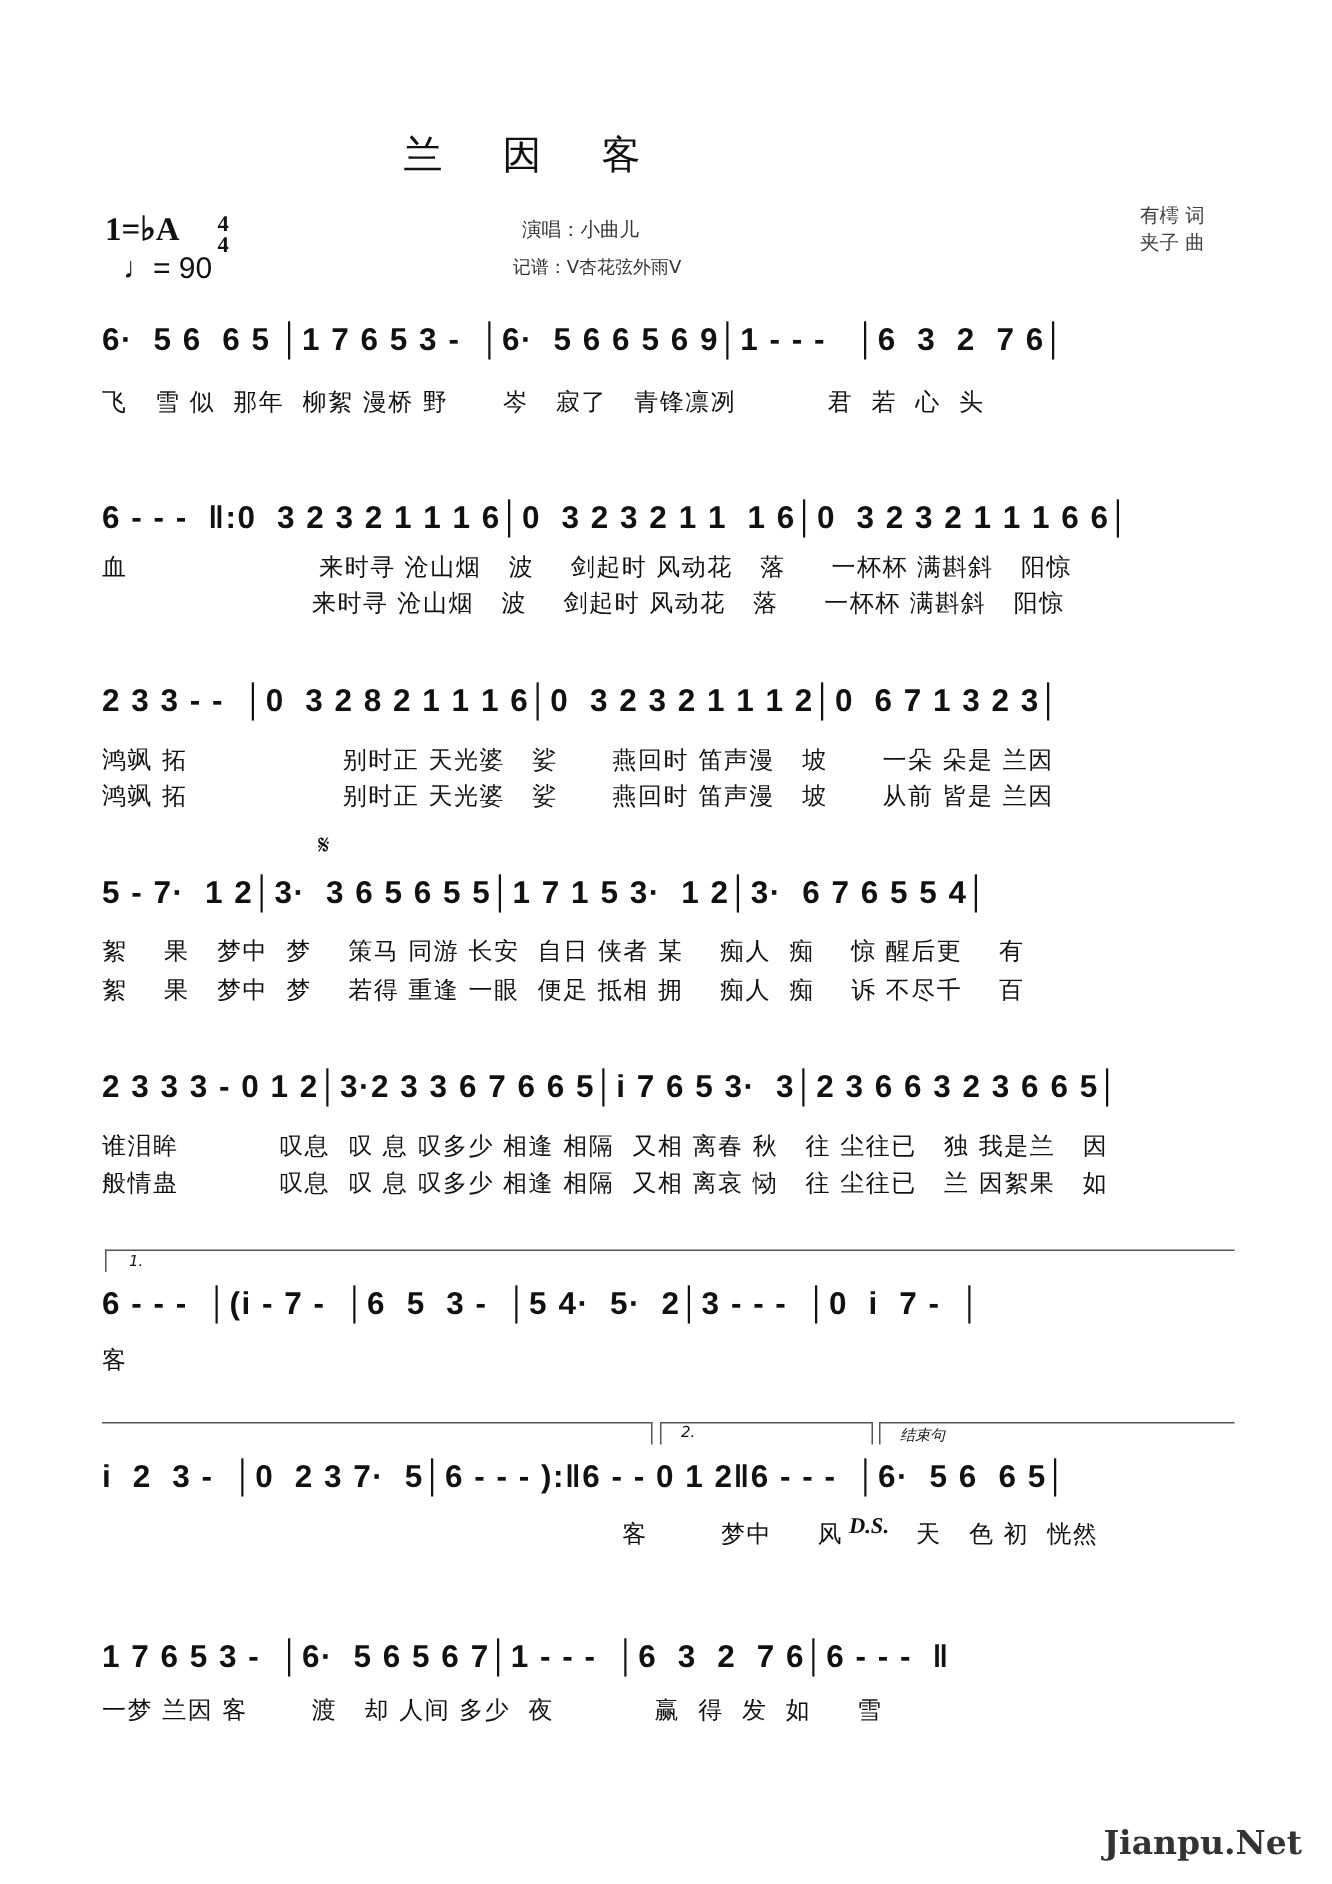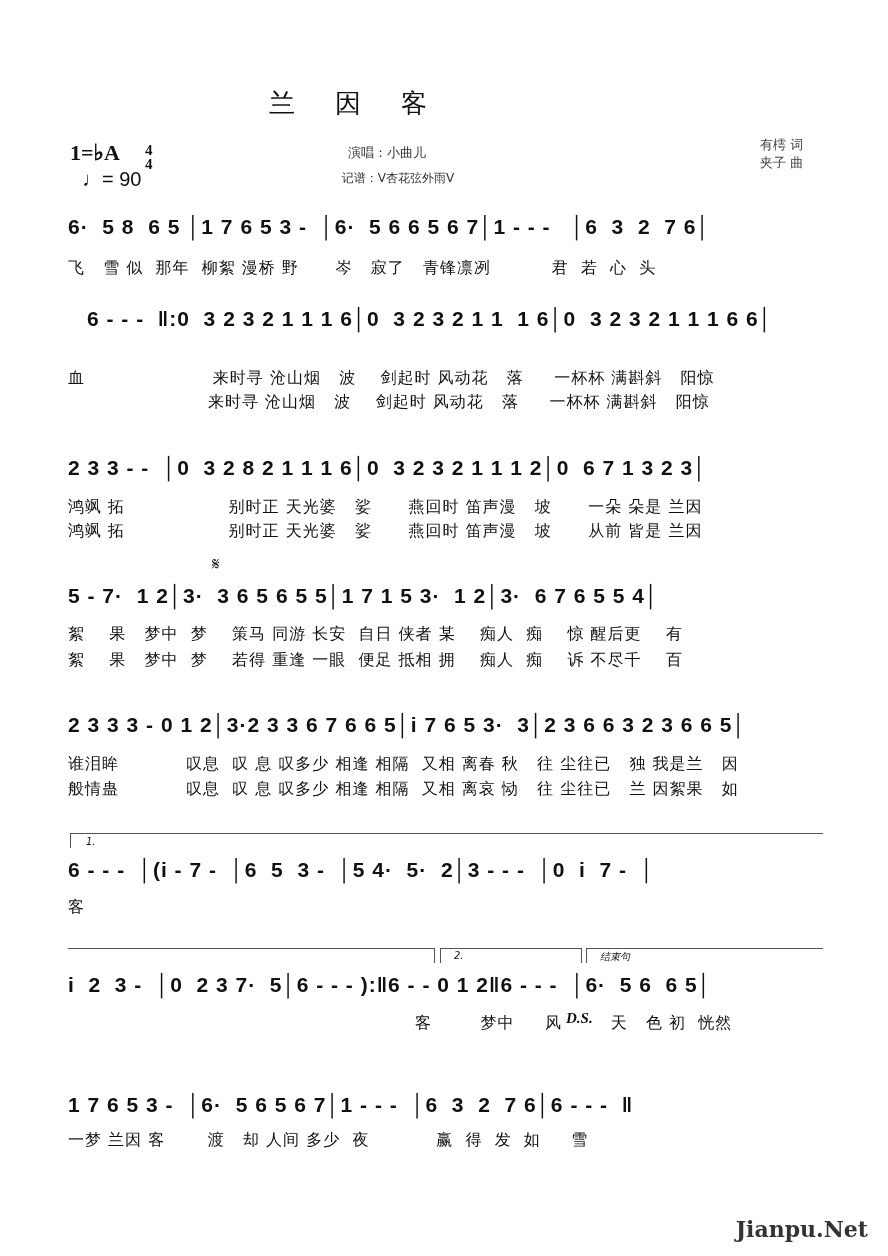--- a/index.html
+++ b/index.html
@@ -30,24 +30,24 @@
   <div>4</div>
 </div>
 <div class="abs tempo">♩= 90</div>
 <div class="abs singer">演唱：小曲儿</div>
 <div class="abs notator">记谱：V杏花弦外雨V</div>
 <div class="abs credits">
   <div>有樗  词</div>
   <div>夹子  曲</div>
 </div>
 
-<div class="abs notes" style="left:68px;top:215px;">6·  5 8  6 5 │1 7 6 5 3 -  │6·  5 6 6 5 6 7│1 - - -   │6  3  2  7 6│</div>
+<div class="abs notes" style="left:68px;top:215px;">6·  5 6  6 5 │1 7 6 5 3 -  │6·  5 6 6 5 6 9│1 - - -   │6  3  2  7 6│</div>
 <div class="abs lyric" style="left:68px;top:258px;">飞   雪 似  那年  柳絮 漫桥 野      岑   寂了   青锋凛冽          君  若  心  头</div>
 
-<div class="abs notes" style="left:68px;top:307px;margin-left:19px;">6 - - -  ‖:0  3 2 3 2 1 1 1 6│0  3 2 3 2 1 1  1 6│0  3 2 3 2 1 1 1 6 6│</div>
+<div class="abs notes" style="left:68px;top:334px;">6 - - -  ‖:0  3 2 3 2 1 1 1 6│0  3 2 3 2 1 1  1 6│0  3 2 3 2 1 1 1 6 6│</div>
 <div class="abs lyric" style="left:68px;top:368px;">血                     来时寻 沧山烟   波    剑起时 风动花   落     一杯杯 满斟斜   阳惊</div>
 <div class="abs lyric" style="left:68px;top:392px;">                       来时寻 沧山烟   波    剑起时 风动花   落     一杯杯 满斟斜   阳惊</div>
 
 <div class="abs notes" style="left:68px;top:456px;">2 3 3 - -  │0  3 2 8 2 1 1 1 6│0  3 2 3 2 1 1 1 2│0  6 7 1 3 2 3│</div>
 <div class="abs lyric" style="left:68px;top:497px;">鸿飒 拓                 别时正 天光婆   娑      燕回时 笛声漫   坡      一朵 朵是 兰因</div>
 <div class="abs lyric" style="left:68px;top:521px;">鸿飒 拓                 别时正 天光婆   娑      燕回时 笛声漫   坡      从前 皆是 兰因</div>
 
 <div class="abs segno" style="left:212px;top:553px;">𝄋</div>
 <div class="abs notes" style="left:68px;top:584px;">5 - 7·  1 2│3·  3 6 5 6 5 5│1 7 1 5 3·  1 2│3·  6 7 6 5 5 4│</div>
 <div class="abs lyric" style="left:68px;top:624px;">絮    果   梦中  梦    策马 同游 长安  自日 侠者 某    痴人  痴    惊 醒后更    有</div>

